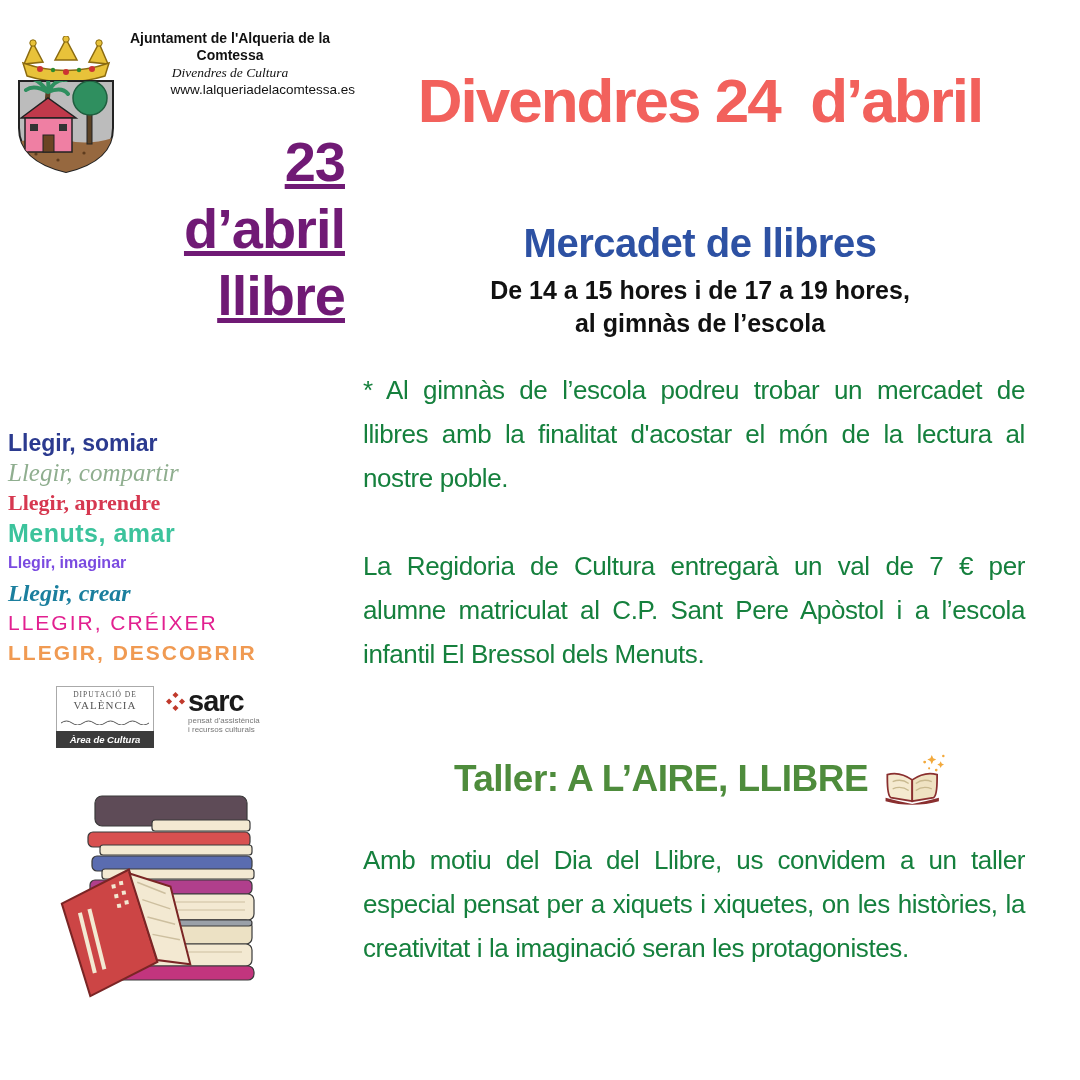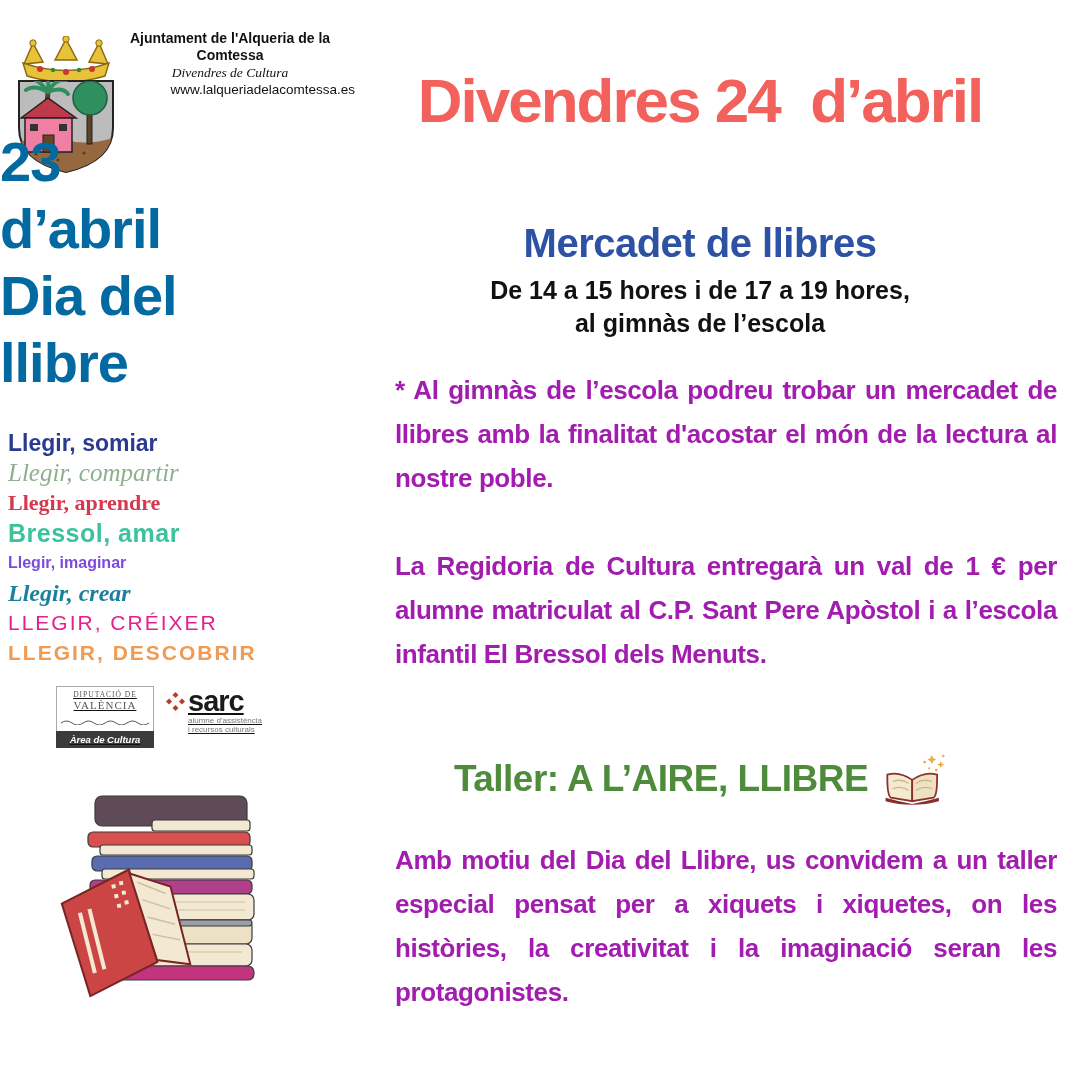--- a/index.html
+++ b/index.html
@@ -9,35 +9,35 @@
   .pre{white-space:pre-wrap;}
 
   
   .org-text{left:105px;top:30px;width:250px;text-align:center;line-height:17px;}
   .org-name{font-size:14px;font-weight:700;}
   .org-dept{font-size:13.5px;font-style:italic;font-family:"Liberation Serif",serif;}
   .org-web{font-size:13.5px;text-align:right;}
 
   .arms{left:10px;top:36px;}
 
-  .date-title{left:0;top:128px;width:345px;text-align:left;
-              font-weight:800;font-size:56px;line-height:67px;letter-spacing:-1px;color:#0369a1;}
+  .date-title{left:0;top:128px;width:345px;text-align:right;
+              font-weight:800;font-size:56px;line-height:67px;letter-spacing:-1px;color:#701a75;text-decoration:underline;}
 
   .llegir{left:8px;top:428px;width:300px;text-align:left;}
   .llegir div{line-height:30px;}
   .ll0{font-size:23px;font-weight:800;}
   .ll1{font-size:25px;font-style:italic;font-family:"Liberation Serif",serif;}
   .ll2{font-size:22px;font-weight:700;font-family:"Liberation Serif",serif;}
   .ll3{font-size:25px;font-weight:700;letter-spacing:0.5px;}
   .ll4{font-size:16px;font-weight:700;}
   .ll5{font-size:24px;font-weight:700;font-style:italic;font-family:"Liberation Serif",serif;}
   .ll6{font-size:21px;letter-spacing:2px;}
   .ll7{font-size:21px;font-weight:800;letter-spacing:2px;}
 
-  .logos{left:56px;top:686px;display:flex;gap:12px;align-items:flex-start;text-decoration:underline;}
+  .logos{left:56px;top:686px;display:flex;gap:12px;align-items:flex-start;}
   .dip-logo{width:98px;}
   .dip-top{border:1px solid #aaa;border-bottom:none;padding:3px 2px 2px;text-align:center;
            font-family:"Liberation Serif",serif;color:#555;}
   .dip-l1{font-size:7.5px;letter-spacing:1px;}
   .dip-l2{font-size:11px;letter-spacing:1px;}
   .dip-band{background:#3b3b3b;color:#fff;font-style:italic;font-weight:700;font-size:9.5px;
             text-align:center;padding:2px 0;border:1px solid #3b3b3b;}
   .sarc{padding-top:2px;}
   .sarc-row{display:flex;align-items:center;gap:3px;}
   .sarc-name{font-size:29px;font-weight:700;letter-spacing:-1px;line-height:26px;color:#1a1a1a;}
@@ -45,22 +45,22 @@
 
   .books{left:40px;top:790px;}
 
   
   .event-title{left:350px;top:66px;width:700px;text-align:center;
                font-weight:800;font-size:62px;letter-spacing:-2px;line-height:70px;}
   .mercadet-title{left:350px;top:221px;width:700px;text-align:center;
                   font-weight:700;font-size:40px;letter-spacing:-0.5px;}
   .schedule{left:350px;top:274px;width:700px;text-align:center;
             font-weight:700;font-size:25px;line-height:33px;color:#111;}
-  .para{left:363px;width:662px;text-align:justify;font-weight:700;font-size:26px;
-        line-height:44px;letter-spacing:-0.4px;color:#a21caf;margin-left:32px;}
+  .para{left:363px;width:662px;text-align:justify;font-weight:400;font-size:26px;
+        line-height:44px;letter-spacing:-0.4px;color:#15803d;}
   .para1{top:368px;}
   .para2{top:544px;}
   .para3{top:838px;}
   .taller-row{left:350px;top:752px;width:700px;display:flex;justify-content:center;
               align-items:center;gap:14px;}
   .taller-title{font-weight:700;font-size:37px;letter-spacing:-0.5px;}
 </style>
 </head>
 <body>
 
@@ -108,29 +108,28 @@
 
   <div class="abs org-text">
     <div class="org-name">Ajuntament de l'Alqueria de la Comtessa</div>
     <div class="org-dept">Divendres de Cultura</div>
     <div class="org-web">www.lalqueriadelacomtessa.es</div>
   </div>
 
   <div class="abs date-title">
     <div>23</div>
     <div>d’abril</div>
-    <div>Dia del</div>
     <div>llibre</div>
   </div>
 
   <div class="abs llegir">
     <div class="ll0" style="color: rgb(43, 58, 143);">Llegir, somiar</div>
     <div class="ll1" style="color: rgb(143, 174, 143);">Llegir, compartir</div>
     <div class="ll2" style="color: rgb(214, 56, 80);">Llegir, aprendre</div>
-    <div class="ll3" style="color: rgb(60, 195, 156);">Bressol, amar</div>
+    <div class="ll3" style="color: rgb(60, 195, 156);">Menuts, amar</div>
     <div class="ll4" style="color: rgb(122, 74, 224);">Llegir, imaginar</div>
     <div class="ll5" style="color: rgb(27, 127, 158);">Llegir, crear</div>
     <div class="ll6" style="color: rgb(226, 32, 144);">LLEGIR, CRÉIXER</div>
     <div class="ll7" style="color: rgb(240, 154, 82);">LLEGIR, DESCOBRIR</div>
   </div>
 
   <div class="abs logos">
     <div class="dip-logo">
       <div class="dip-top">
         <div class="dip-l1">DIPUTACIÓ DE</div>
@@ -147,21 +146,21 @@
           <g fill="#c0392b">
             <path d="M10 0l3.2 3.2L10 6.4 6.8 3.2z"></path>
             <path d="M3.2 6.8L6.4 10l-3.2 3.2L0 10z"></path>
             <path d="M16.8 6.8L20 10l-3.2 3.2L13.6 10z"></path>
             <path d="M10 13.6l3.2 3.2L10 20l-3.2-3.2z"></path>
           </g>
         </svg>
         <span class="sarc-name">sarc</span>
       </div>
       <div class="sarc-sub">
-        <div>alumne d'assistència</div>
+        <div>pensat d'assistència</div>
         <div>i recursos culturals</div>
       </div>
     </div>
   </div>
 
   <svg class="abs books" width="240" height="228" viewBox="0 0 240 228">
     <g stroke="#3a3a3a" stroke-width="1.2">
       <rect x="55" y="6" width="152" height="30" rx="7" fill="#5e4b57"></rect>
       <rect x="112" y="30" width="98" height="11" rx="3" fill="#f3e9d2"></rect>
       <rect x="48" y="42" width="162" height="15" rx="5" fill="#d85050"></rect>
@@ -199,21 +198,21 @@
 
   <div class="abs mercadet-title" style="color: rgb(45, 81, 163);">Mercadet de llibres</div>
 
   <div class="abs schedule">
     <div>De 14 a 15 hores i de 17 a 19 hores,</div>
     <div>al gimnàs de l’escola</div>
   </div>
 
   <div class="abs para para1">* Al gimnàs de l’escola podreu trobar un mercadet de llibres amb la finalitat d'acostar el món de la lectura al nostre poble.</div>
 
-  <div class="abs para para2">La Regidoria de Cultura entregarà un val de 1 € per alumne matriculat al C.P. Sant Pere Apòstol i a l’escola infantil El Bressol dels Menuts.</div>
+  <div class="abs para para2">La Regidoria de Cultura entregarà un val de 7 € per alumne matriculat al C.P. Sant Pere Apòstol i a l’escola infantil El Bressol dels Menuts.</div>
 
   <div class="abs taller-row">
     <span class="taller-title" style="color: rgb(78, 140, 60);">Taller: A L’AIRE, LLIBRE</span>
     <svg width="64" height="54" viewBox="0 0 72 58">
       <g fill="#f2a93c">
         <path d="M56 2l1.6 3.6L61 7.2l-3.4 1.6L56 12.4 54.4 8.8 51 7.2l3.4-1.6z"></path>
         <path d="M66 9l1.2 2.6 2.6 1.2-2.6 1.2L66 16.6 64.8 14 62.2 12.8l2.6-1.2z"></path>
         <circle cx="48" cy="10" r="1.6"></circle>
           <circle cx="61" cy="19" r="1.5"></circle>
         <circle cx="69" cy="3" r="1.4"></circle>

